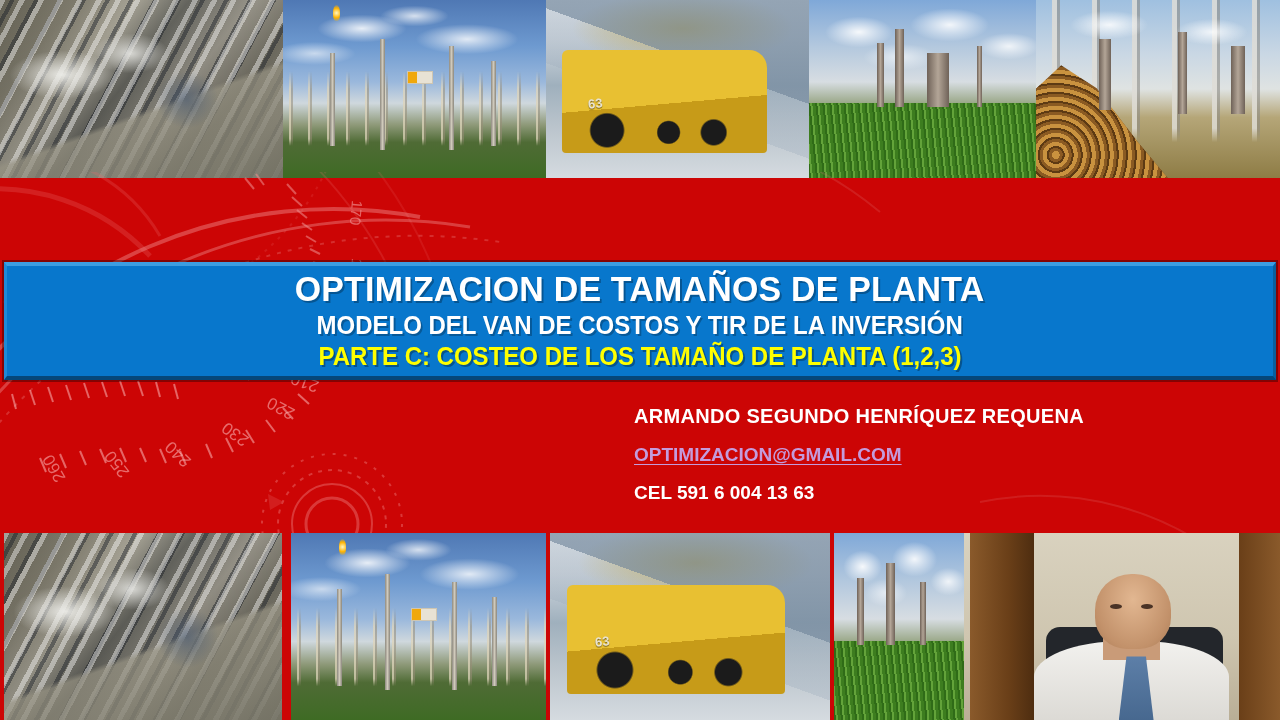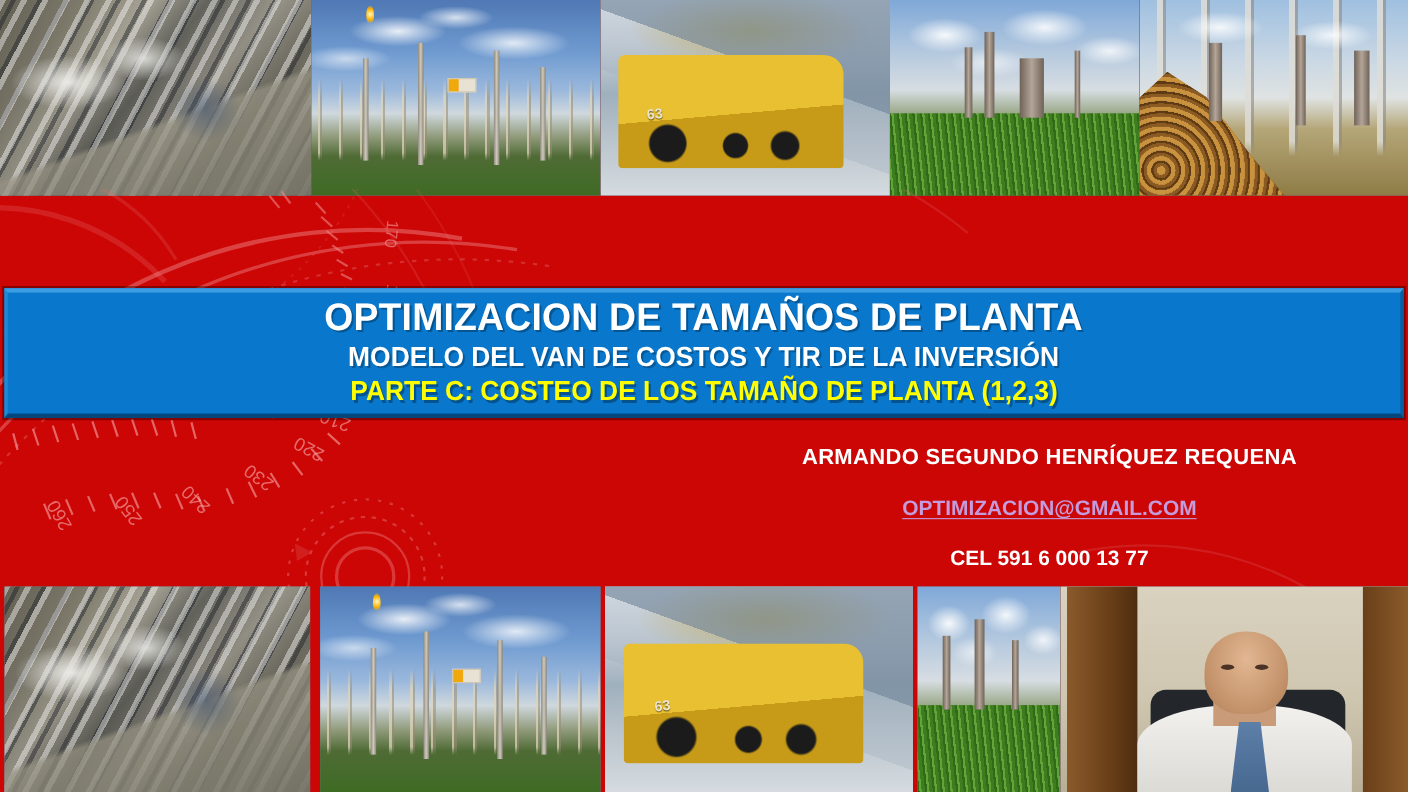--- a/index.html
+++ b/index.html
@@ -169,21 +169,21 @@
   }
   .t-line3{
     color:#FFFF00; font-weight:bold; font-size:25px; line-height:31px;
     white-space:nowrap; text-shadow:2px 2px 0 rgba(0,0,0,.3);
     transform:scaleX(.96); transform-origin:center;
   }
 
   
   .contact{
     position:absolute; right:6px; top:405px; width:640px;
-    display:flex; flex-direction:column; align-items:center; gap:24px;
+    display:flex; flex-direction:column; align-items:flex-start; gap:16px;
   }
   .c-name{ color:#fff; font-weight:bold; font-size:20px; letter-spacing:.3px; white-space:nowrap; }
   .c-mail{ color:#C49BDC; font-weight:bold; font-size:19px; text-decoration:underline;
            text-underline-offset:3px; white-space:nowrap; }
   .c-cel{ color:#fff; font-weight:bold; font-size:19px; white-space:nowrap; }
 </style>
 </head>
 <body>
 
 <div class="slide">
@@ -320,21 +320,21 @@
 
   <div class="title-bar">
     <div class="t-line1">OPTIMIZACION DE TAMAÑOS DE PLANTA</div>
     <div class="t-line2">MODELO DEL VAN DE COSTOS Y TIR DE LA INVERSIÓN</div>
     <div class="t-line3">PARTE C: COSTEO DE LOS TAMAÑO DE PLANTA (1,2,3)</div>
   </div>
 
   <div class="contact">
     <div class="c-name">ARMANDO SEGUNDO HENRÍQUEZ REQUENA</div>
     <a class="c-mail" href="#">OPTIMIZACION@GMAIL.COM</a>
-    <div class="c-cel">CEL 591 6 000 13 77</div>
+    <div class="c-cel">CEL 591 6 004 13 63</div>
   </div>
 
   <div class="strip strip-bottom">
 
     <div class="panel" style="width:278px;height:187px;margin-left:4px">
       <div class="ph ph-plant"></div>
     </div>
     <div style="width:9px"></div>
 
     <div class="panel" style="width:255px;height:187px">

